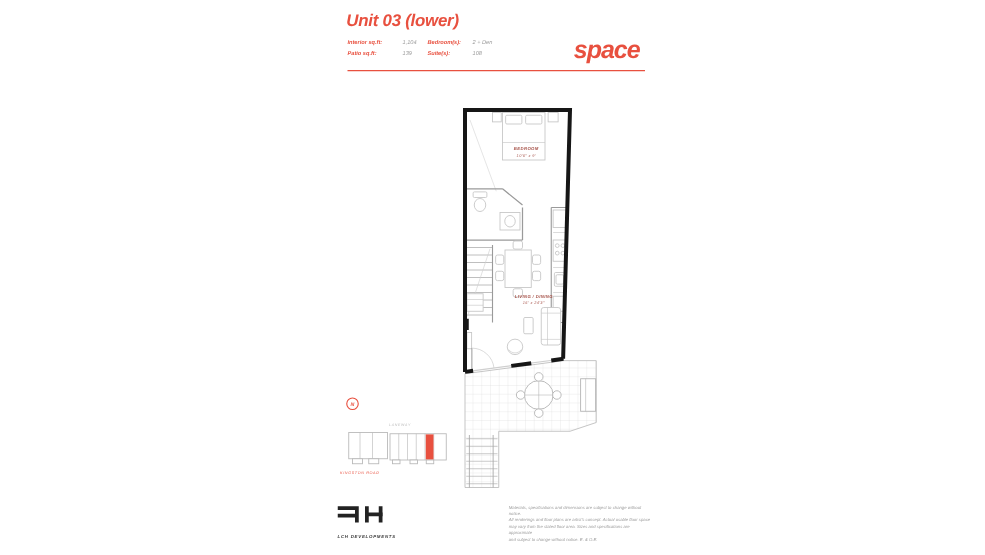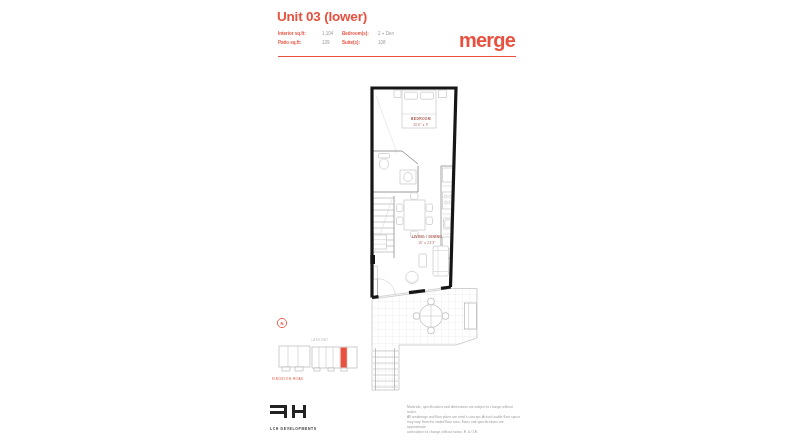--- a/index.html
+++ b/index.html
@@ -1,17 +1,17 @@
 <!DOCTYPE html>
 <html><head>
 <meta charset="utf-8">
 <style>
   html,body { margin:0; padding:0; background:#ffffff; }
   body { font-family:"Liberation Sans", sans-serif; }
-  .canvas { position:relative; width:680px; height:444px; background:#ffffff; overflow:hidden; }
+  .canvas { position:relative; width:680px; height:444px; background:#ffffff; overflow:hidden;font-style:italic; }
 
   .page-title { position:absolute; left:277px; top:9px; font-size:13.5px; font-weight:bold;
                 color:#e8503f; letter-spacing:-0.2px; }
 
   .specs { position:absolute; left:278px; top:29px; width:480px;
            transform:scale(0.5); transform-origin:0 0; font-size:9px; }
   .spec-row { display:flex; height:18px; align-items:center; }
   .spec { display:flex; }
   .spec.c1 { width:128px; }
   .spec.c1 .spec-label { width:88px; }
@@ -59,21 +59,21 @@
         <span class="spec-label">Patio sq.ft:</span>
         <span class="spec-value">139</span>
       </div>
       <div class="spec c2">
         <span class="spec-label">Suite(s):</span>
         <span class="spec-value">108</span>
       </div>
     </div>
   </div>
 
-  <div class="brand">merge</div>
+  <div class="brand">space</div>
   <div class="header-rule"></div>
 
   <svg class="plan-svg" width="130" height="325" viewBox="360 80 130 325" xmlns="http://www.w3.org/2000/svg">
     <defs>
       <pattern id="tilegrid" patternUnits="userSpaceOnUse" width="7" height="7">
         <path d="M7 0H0V7" fill="none" stroke="#dedede" stroke-width="0.5"></path>
       </pattern>
     </defs>
 
     <g>

